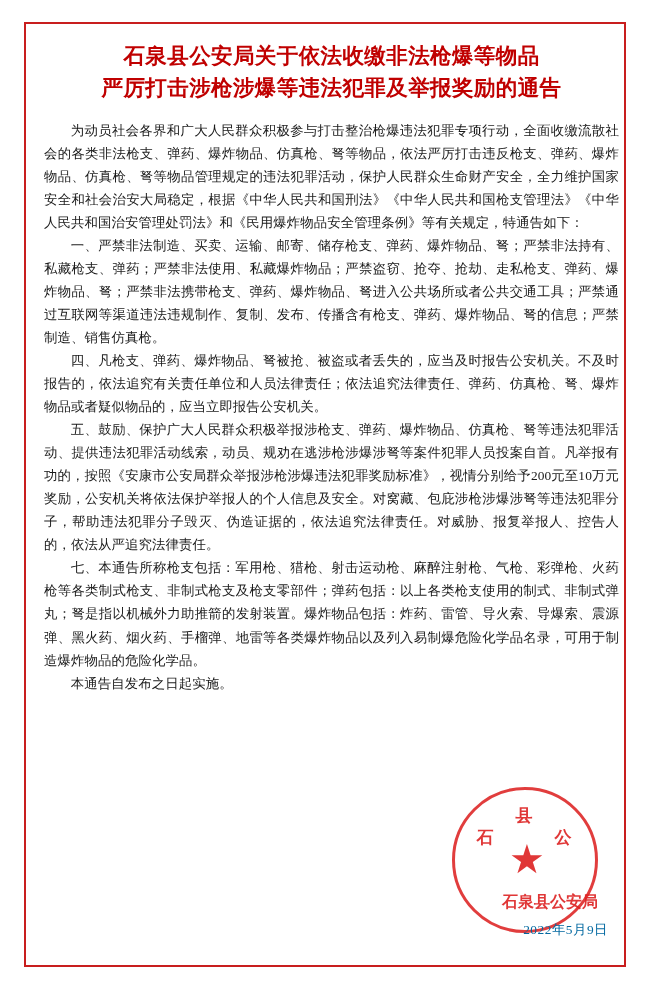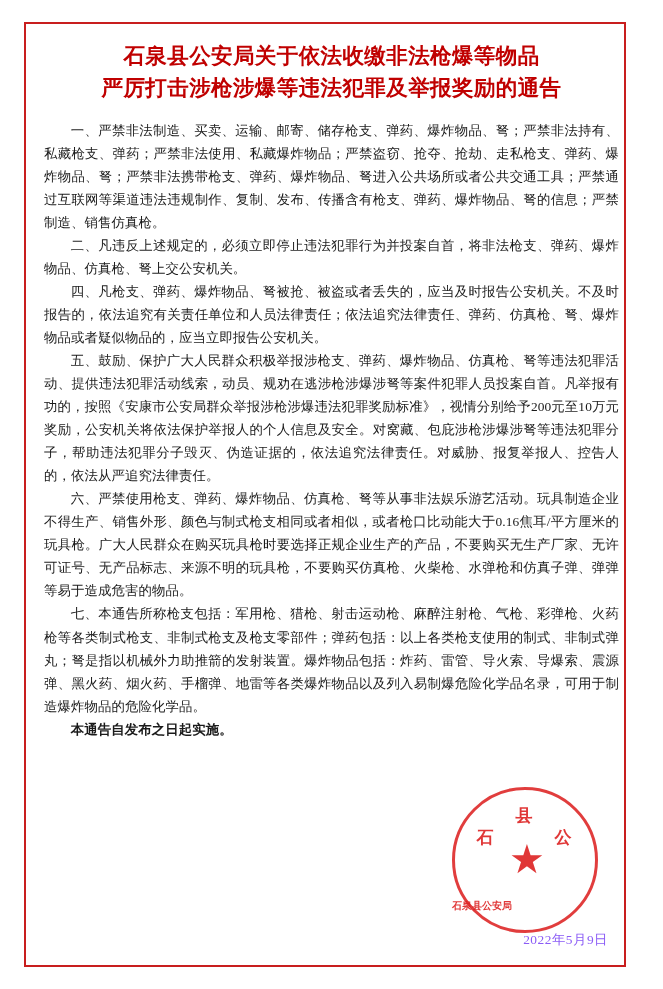--- a/index.html
+++ b/index.html
@@ -106,59 +106,57 @@
     font-size: 17px;
     font-weight: bold;
     letter-spacing: 2px;
     opacity: 0.9;
   }
   .seal-bottom {
     position: absolute;
     left: 0;
     bottom: 24px;
     width: 146px;
-    text-align: left;
+    text-align: right;
     color: #d22;
-    font-size: 10px;
+    font-size: 16px;
     font-weight: bold;
     opacity: 0.9;
   }
   .date-line {
     position: absolute;
     right: 42px;
-    bottom: 40px;
-    color: #8b5cf6;
+    bottom: 50px;
+    color: #0369a1;
     font-size: 13.4px;
     letter-spacing: 0.5px;
     z-index: 5;
   }
   .tail {
     margin-top: 2px;
-    font-weight: bold;
   }
 </style>
 </head>
 <body>
 
 <div class="page">
   <div class="frame"></div>
 
   <div class="content">
 
     <div class="title">
       <span class="line">石泉县公安局关于依法收缴非法枪爆等物品</span>
       <span class="line">严厉打击涉枪涉爆等违法犯罪及举报奖励的通告</span>
     </div>
 
     <div class="body-text">
+      <p>为动员社会各界和广大人民群众积极参与打击整治枪爆违法犯罪专项行动，全面收缴流散社会的各类非法枪支、弹药、爆炸物品、仿真枪、弩等物品，依法严厉打击违反枪支、弹药、爆炸物品、仿真枪、弩等物品管理规定的违法犯罪活动，保护人民群众生命财产安全，全力维护国家安全和社会治安大局稳定，根据《中华人民共和国刑法》《中华人民共和国枪支管理法》《中华人民共和国治安管理处罚法》和《民用爆炸物品安全管理条例》等有关规定，特通告如下：</p>
       <p>一、严禁非法制造、买卖、运输、邮寄、储存枪支、弹药、爆炸物品、弩；严禁非法持有、私藏枪支、弹药；严禁非法使用、私藏爆炸物品；严禁盗窃、抢夺、抢劫、走私枪支、弹药、爆炸物品、弩；严禁非法携带枪支、弹药、爆炸物品、弩进入公共场所或者公共交通工具；严禁通过互联网等渠道违法违规制作、复制、发布、传播含有枪支、弹药、爆炸物品、弩的信息；严禁制造、销售仿真枪。</p>
-      <p>二、凡违反上述规定的，必须立即停止违法犯罪行为并投案自首，将非法枪支、弹药、爆炸物品、仿真枪、弩上交公安机关。</p>
       <p>四、凡枪支、弹药、爆炸物品、弩被抢、被盗或者丢失的，应当及时报告公安机关。不及时报告的，依法追究有关责任单位和人员法律责任；依法追究法律责任、弹药、仿真枪、弩、爆炸物品或者疑似物品的，应当立即报告公安机关。</p>
       <p>五、鼓励、保护广大人民群众积极举报涉枪支、弹药、爆炸物品、仿真枪、弩等违法犯罪活动、提供违法犯罪活动线索，动员、规劝在逃涉枪涉爆涉弩等案件犯罪人员投案自首。凡举报有功的，按照《安康市公安局群众举报涉枪涉爆违法犯罪奖励标准》，视情分别给予200元至10万元奖励，公安机关将依法保护举报人的个人信息及安全。对窝藏、包庇涉枪涉爆涉弩等违法犯罪分子，帮助违法犯罪分子毁灭、伪造证据的，依法追究法律责任。对威胁、报复举报人、控告人的，依法从严追究法律责任。</p>
-      <p>六、严禁使用枪支、弹药、爆炸物品、仿真枪、弩等从事非法娱乐游艺活动。玩具制造企业不得生产、销售外形、颜色与制式枪支相同或者相似，或者枪口比动能大于0.16焦耳/平方厘米的玩具枪。广大人民群众在购买玩具枪时要选择正规企业生产的产品，不要购买无生产厂家、无许可证号、无产品标志、来源不明的玩具枪，不要购买仿真枪、火柴枪、水弹枪和仿真子弹、弹弹等易于造成危害的物品。</p>
       <p>七、本通告所称枪支包括：军用枪、猎枪、射击运动枪、麻醉注射枪、气枪、彩弹枪、火药枪等各类制式枪支、非制式枪支及枪支零部件；弹药包括：以上各类枪支使用的制式、非制式弹丸；弩是指以机械外力助推箭的发射装置。爆炸物品包括：炸药、雷管、导火索、导爆索、震源弹、黑火药、烟火药、手榴弹、地雷等各类爆炸物品以及列入易制爆危险化学品名录，可用于制造爆炸物品的危险化学品。</p>
       <p class="tail">本通告自发布之日起实施。</p>
     </div>
   </div>
 
   <div class="seal-wrap">
     <div class="seal"></div>
     <svg class="seal-arc" viewBox="0 0 146 146">
       <text x="73" y="34" text-anchor="middle">县</text>
       <text x="34" y="56" text-anchor="middle">石</text>

